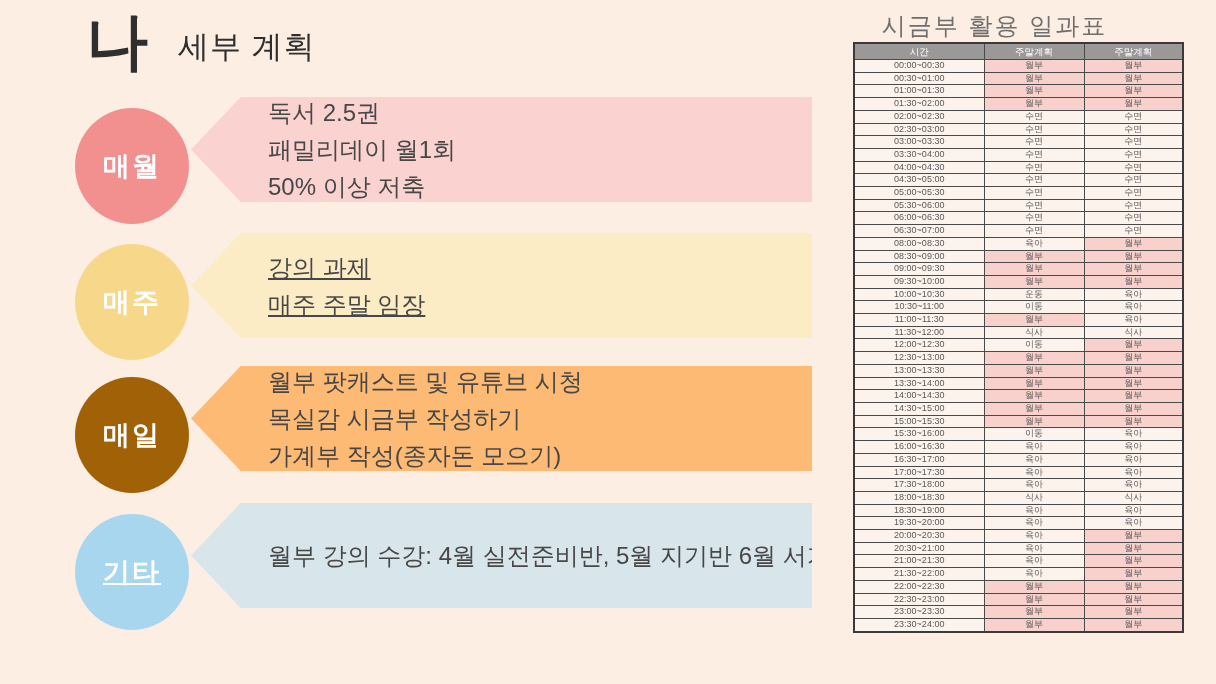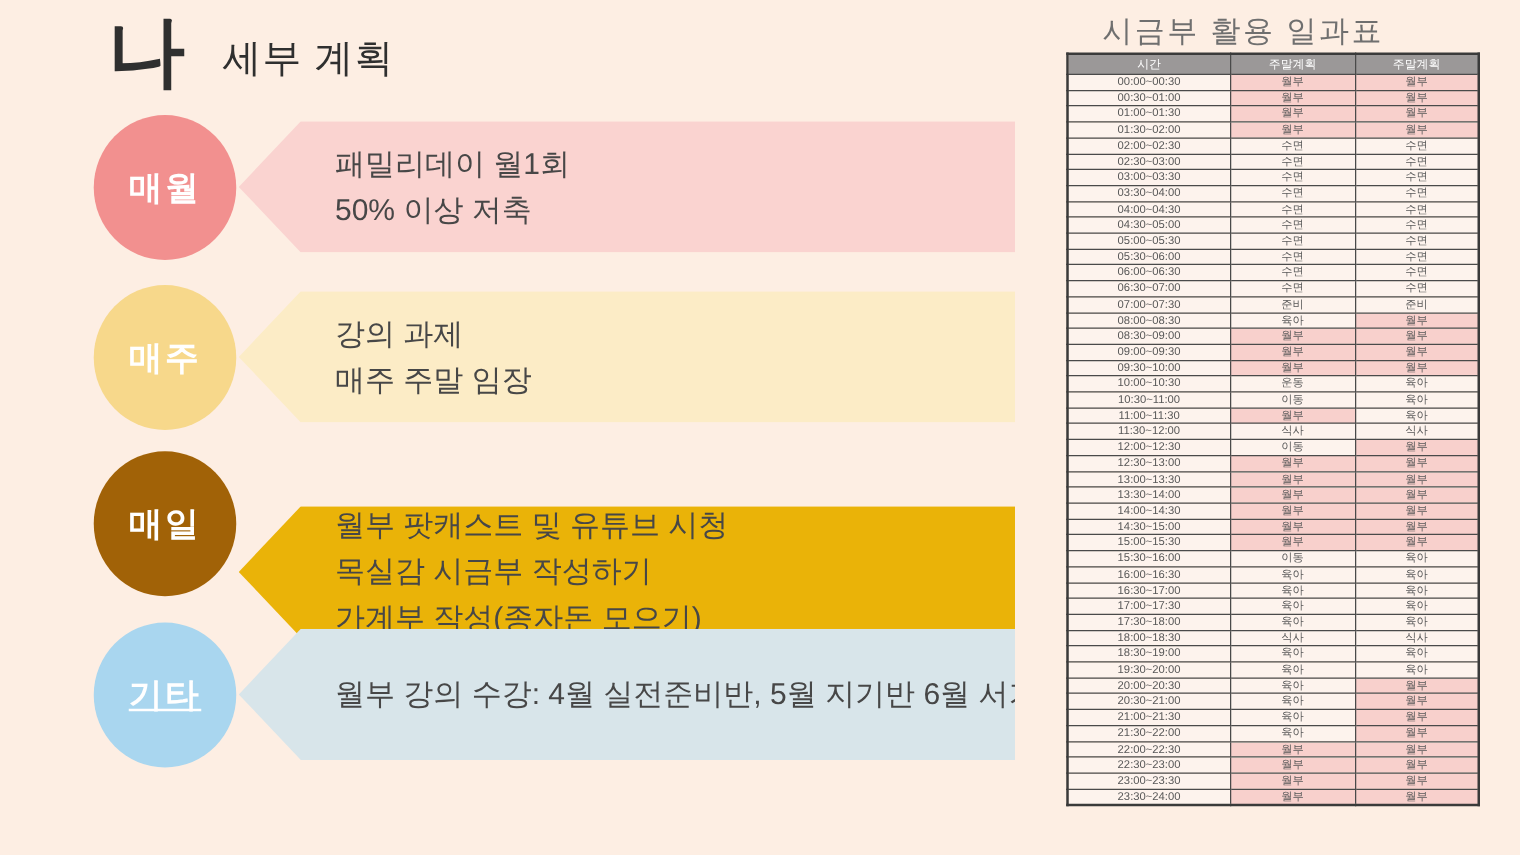--- a/index.html
+++ b/index.html
@@ -21,21 +21,21 @@
   .t-sub{font-size:31px;line-height:34px;padding-bottom:14px;letter-spacing:1px;}
 
   
   #plans{position:absolute;inset:0;}
   .plan-item{position:absolute;left:75px;width:737px;height:116px;}
   .plan-item:nth-child(1){top:92px;}
   .plan-item:nth-child(2){top:228px;}
   .plan-item:nth-child(3){top:361px;}
   .plan-item:nth-child(4){top:498px;}
   .circle{
-    position:absolute;left:0;top:0;width:114px;height:116px;
+    position:absolute;left:0;top:16px;width:114px;height:116px;
     border-radius:50%;
     display:flex;align-items:center;justify-content:center;
     color:#ffffff;font-size:27px;font-weight:bold;letter-spacing:2px;
     z-index:2;
   }
   .bubble{
     position:absolute;left:116px;top:5px;width:621px;height:105px;
     clip-path:polygon(8% 0,100% 0,100% 100%,8% 100%,0 50%);
     display:flex;flex-direction:column;justify-content:center;
     box-sizing:border-box;padding-left:77px;
@@ -78,34 +78,35 @@
 
   <div class="slide-title">
     <span class="t-big">나</span>
     <span class="t-sub">세부 계획</span>
   </div>
 
   <div id="plans">
       <div class="plan-item">
         <div class="circle" style="background: rgb(242, 144, 143);">매월</div>
         <div class="bubble" style="background: rgb(250, 211, 208);">
+          <div class="line">독서 2.5권</div>
           <div class="line">패밀리데이 월1회</div>
           <div class="line">50% 이상 저축</div>
         </div>
       </div>
       <div class="plan-item">
         <div class="circle" style="background: rgb(247, 216, 139);">매주</div>
-        <div class="bubble" style="background: rgb(252, 236, 198);">
+        <div class="bubble" style="background: rgb(252, 236, 198); text-decoration: underline;">
           <div class="line">강의 과제</div>
           <div class="line">매주 주말 임장</div>
         </div>
       </div>
       <div class="plan-item">
         <div class="circle" style="background: #a16207;">매일</div>
-        <div class="bubble" style="background: #eab308; margin-top: 39px;">
+        <div class="bubble" style="background: #fdba74;">
           <div class="line">월부 팟캐스트 및 유튜브 시청</div>
           <div class="line">목실감 시금부 작성하기</div>
           <div class="line">가계부 작성(종자돈 모으기)</div>
         </div>
       </div>
       <div class="plan-item">
         <div class="circle" style="background: rgb(169, 214, 239); text-decoration: underline;">기타</div>
         <div class="bubble" style="background: rgb(216, 229, 234);">
           <div class="line">월부 강의 수강: 4월 실전준비반, 5월 지기반 6월 서기반</div>
         </div>
@@ -192,25 +193,20 @@
             <td>06:00~06:30</td>
             <td>수면</td>
             <td>수면</td>
           </tr>
           <tr>
             <td>06:30~07:00</td>
             <td>수면</td>
             <td>수면</td>
           </tr>
           <tr>
-            <td>07:00~07:30</td>
-            <td>준비</td>
-            <td>준비</td>
-          </tr>
-          <tr>
             <td>08:00~08:30</td>
             <td>육아</td>
             <td class="hl">월부</td>
           </tr>
           <tr>
             <td>08:30~09:00</td>
             <td class="hl">월부</td>
             <td class="hl">월부</td>
           </tr>
           <tr>

